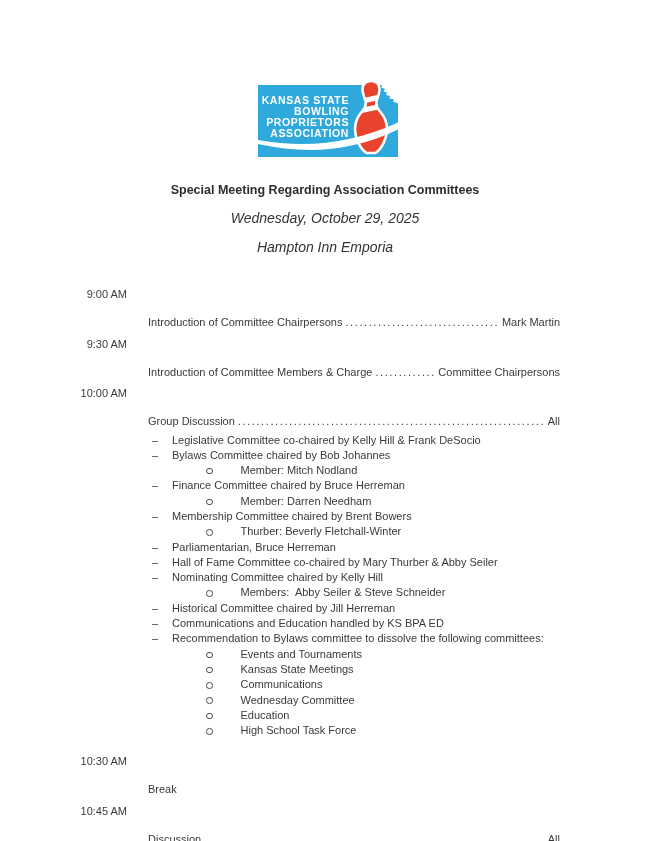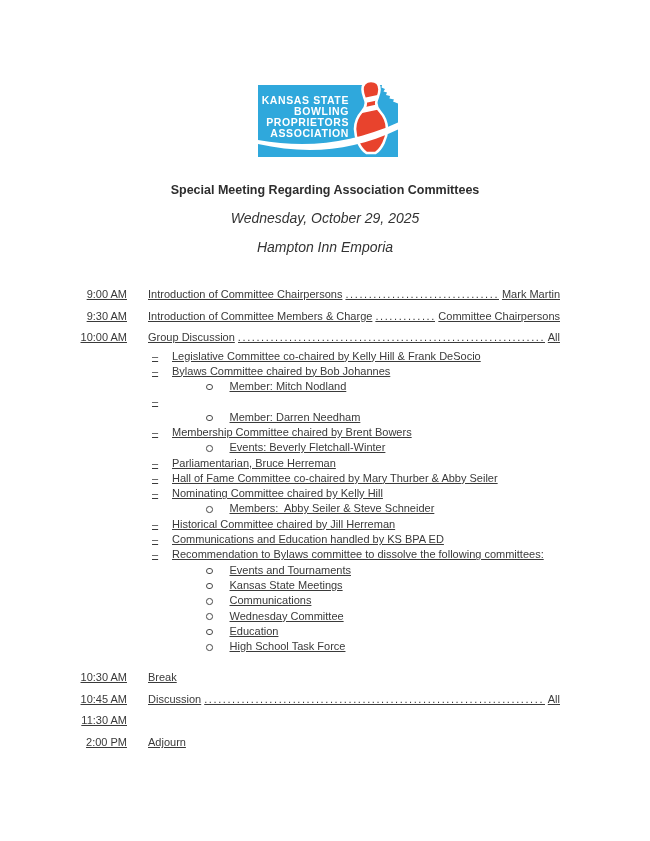--- a/index.html
+++ b/index.html
@@ -12,34 +12,34 @@
   .logo svg{display:block;}
   .logo text{font-family:"Liberation Sans",sans-serif;font-weight:bold;
              fill:#ffffff;font-size:10.5px;letter-spacing:0.6px;}
 
   
   .title{margin-top:25px;text-align:center;font-weight:bold;font-size:12.5px;color:#2e2e2e;}
   .date,.venue{text-align:center;font-style:italic;font-size:14px;margin-top:13px;color:#333;}
 
   
   .agenda{margin:32px 90px 0 70px;font-size:11px;}
-  .row{display:flex;margin-bottom:6px;text-decoration:underline;}
+  .row{display:flex;margin-bottom:6px;}
   .time{width:57px;text-align:right;flex:none;line-height:15.5px;}
   .rbody{flex:1;margin-left:21px;min-width:0;}
-  .line{display:flex;align-items:baseline;line-height:15.5px;}
+  .line{display:flex;align-items:baseline;line-height:15.5px;margin-top:28px;}
   .text{white-space:nowrap;}
   .leader{flex:1;overflow:hidden;white-space:nowrap;margin:0 3px;}
   .leader::after{content:"........................................................................................................................................";letter-spacing:1.6px;}
   .right{white-space:nowrap;}
   .subs{margin-top:3px;margin-bottom:10px;}
   .sub{display:flex;line-height:15.3px;align-items:baseline;}
   .sub .stext{white-space:pre-wrap;}
   .l1{padding-left:4px;}
   .l1 .bullet{width:20px;flex:none;}
-  .l2{padding-left:58px;}
+  .l2{padding-left:58px;gap:11px;}
   .l2 .bullet{flex:none;width:4.5px;height:4.5px;border:1px solid #4a4a4a;
               border-radius:50%;margin-right:17px;align-self:center;margin-top:1px;}
 </style>
 </head>
 <body>
 
 <div class="page">
 
   <div class="logo">
     <svg viewBox="0 0 145 78" width="145" height="78">
@@ -111,32 +111,33 @@
             <div class="sub l1">
               <span class="bullet">–</span>
               <span class="stext">Bylaws Committee chaired by Bob Johannes</span>
             </div>
             <div class="sub l2">
               <span class="bullet"></span>
               <span class="stext">Member: Mitch Nodland</span>
             </div>
             <div class="sub l1">
               <span class="bullet">–</span>
+              <span class="stext">Finance Committee chaired by Bruce Herreman</span>
             </div>
             <div class="sub l2">
               <span class="bullet"></span>
               <span class="stext">Member: Darren Needham</span>
             </div>
             <div class="sub l1">
               <span class="bullet">–</span>
               <span class="stext">Membership Committee chaired by Brent Bowers</span>
             </div>
             <div class="sub l2">
               <span class="bullet"></span>
-              <span class="stext">Events: Beverly Fletchall-Winter</span>
+              <span class="stext">Thurber: Beverly Fletchall-Winter</span>
             </div>
             <div class="sub l1">
               <span class="bullet">–</span>
               <span class="stext">Parliamentarian, Bruce Herreman</span>
             </div>
             <div class="sub l1">
               <span class="bullet">–</span>
               <span class="stext">Hall of Fame Committee co-chaired by Mary Thurber &amp; Abby Seiler</span>
             </div>
             <div class="sub l1">

